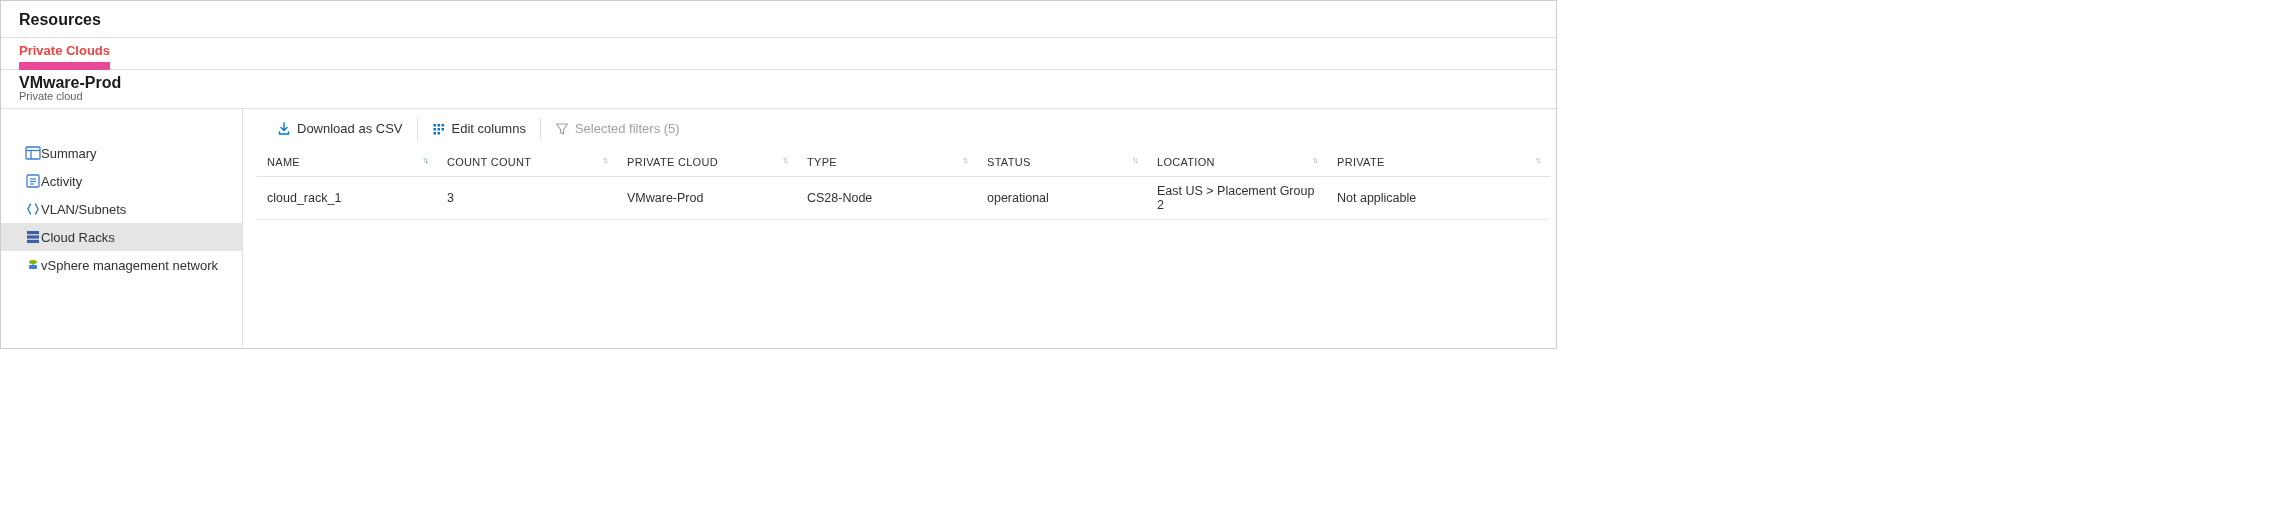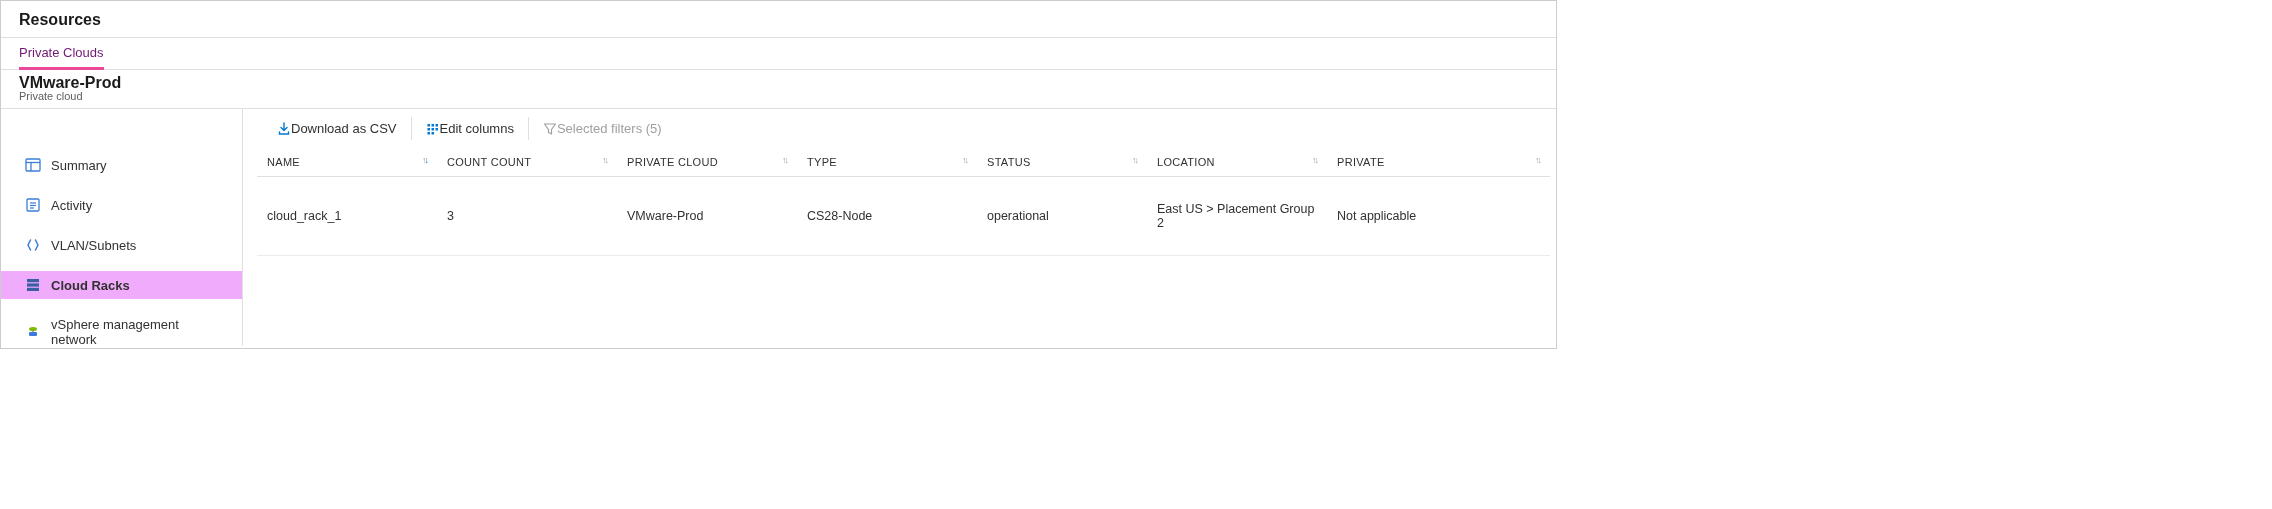--- a/index.html
+++ b/index.html
@@ -36,23 +36,23 @@
     font-size: 13px;
   }
   .tab {
     height: 100%;
     display: flex;
     align-items: center;
     cursor: pointer;
     color: #0078d4;
   }
   .tab.active {
-    color: #701a75;
-    font-weight: 400;
-    border-bottom: 3px solid #ec4899;
+    color: #ef4444;
+    font-weight: 700;
+    border-bottom: 8px solid #ec4899;
     margin-bottom: -1px;
   }
 
   
   .subheader {
     padding: 4px 18px 6px 18px;
     border-bottom: 1px solid #e1dfdd;
   }
   .subheader-title {
     font-size: 16px;
@@ -71,30 +71,27 @@
     height: calc(100% - 110px);
   }
   .sidebar {
     width: 242px;
     border-right: 1px solid #e1dfdd;
     padding-top: 30px;
   }
   .sidebar-item {
     display: flex;
     align-items: center;
-    gap: 10px;
     padding: 6px 18px 6px 24px;
     cursor: pointer;
     font-size: 13px;
     color: #323130;
-    margin-top: 12px;
   }
   .sidebar-item.active {
-    background: #f0abfc;
-    font-weight: bold;
+    background: #e5e5e5;
   }
   .sidebar-icon {
     width: 16px;
     height: 16px;
     display: inline-flex;
     align-items: center;
     justify-content: center;
     flex-shrink: 0;
   }
 
@@ -106,21 +103,21 @@
   .toolbar {
     display: flex;
     align-items: center;
     padding: 8px 20px;
     gap: 0;
     font-size: 13px;
   }
   .toolbar-btn {
     display: flex;
     align-items: center;
-    gap: 0;
+    gap: 6px;
     padding: 4px 14px;
     cursor: pointer;
     border-right: 1px solid #e1dfdd;
   }
   .toolbar-btn:last-child { border-right: none; }
   .toolbar-btn.disabled { color: #a19f9d; cursor: default; }
   .toolbar-icon {
     width: 14px;
     height: 14px;
     display: inline-flex;
@@ -139,21 +136,21 @@
     text-align: left;
     font-weight: 400;
     font-size: 11px;
     letter-spacing: 0.3px;
     color: #323130;
     padding: 8px 10px;
     border-bottom: 1px solid #e1dfdd;
     position: relative;
   }
   .table td {
-    padding: 25px 10px;
+    padding: 7px 10px;
     border-bottom: 1px solid #edebe9;
     color: #323130;
   }
   .sort-arrows {
     font-size: 9px;
     color: #a19f9d;
     float: right;
     letter-spacing: -2px;
     line-height: 1;
   }

